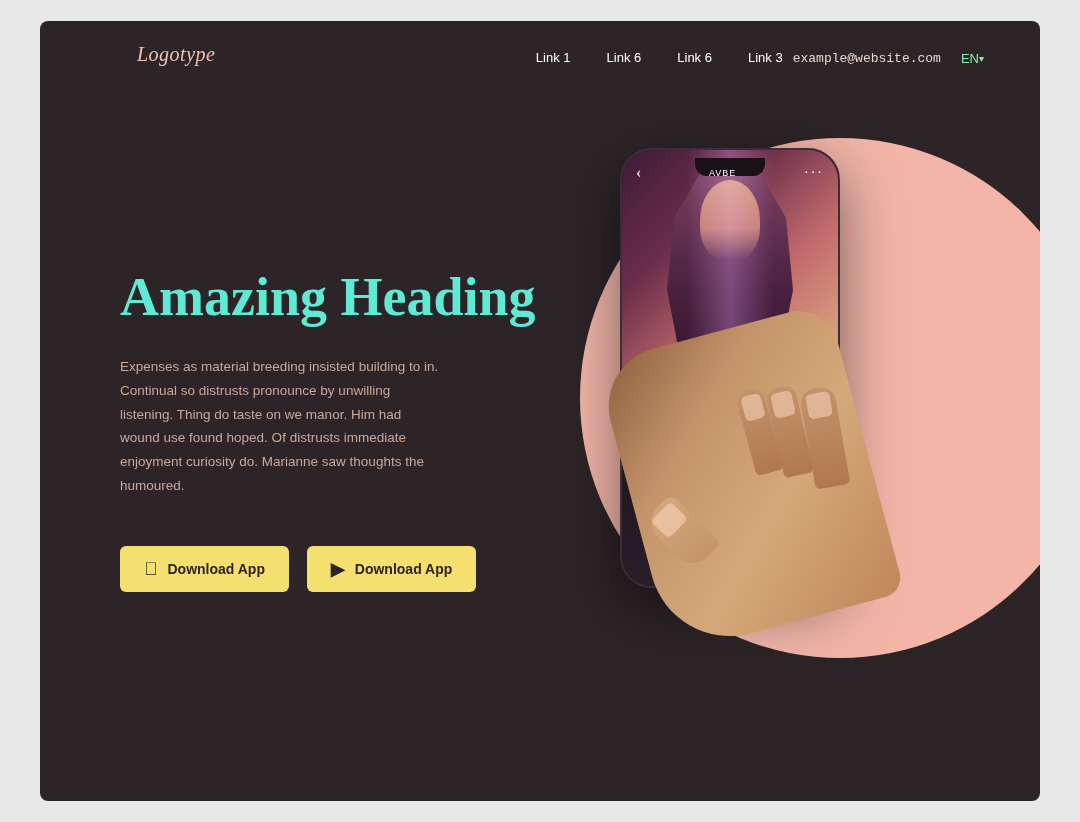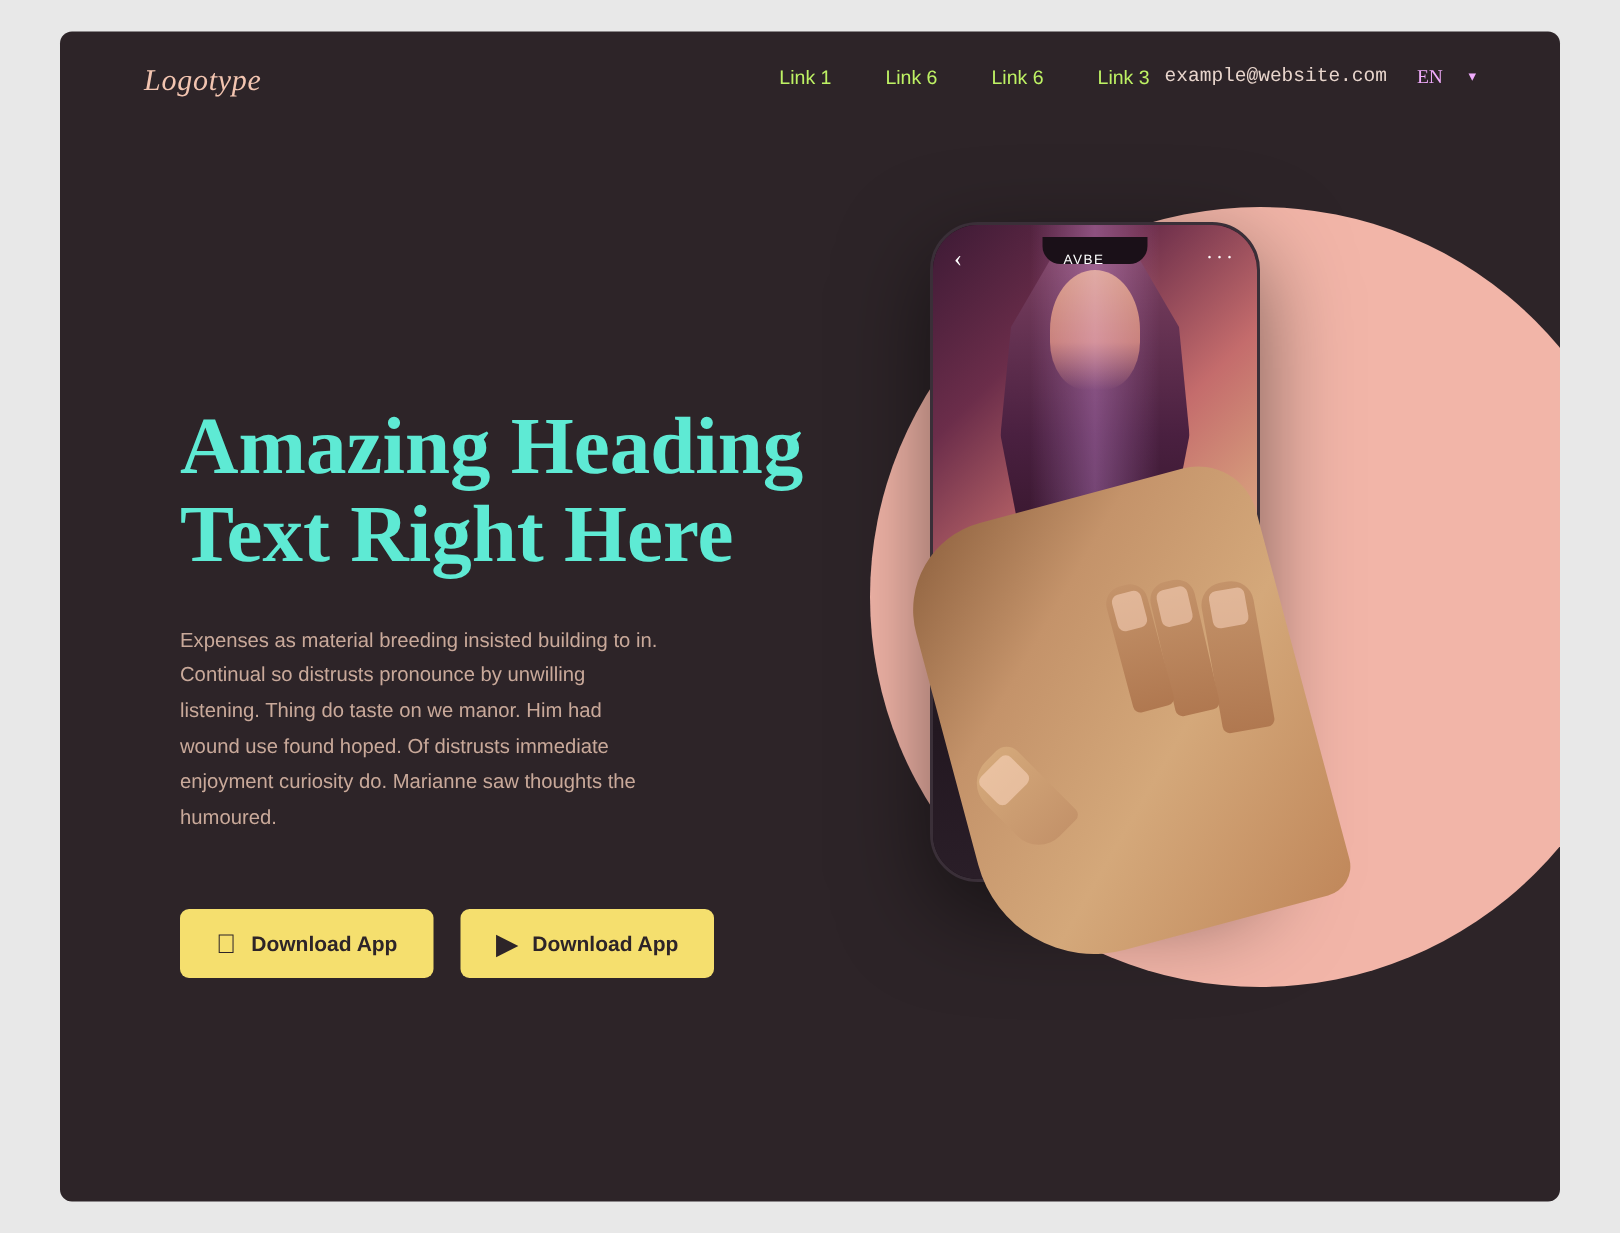--- a/index.html
+++ b/index.html
@@ -18,65 +18,66 @@
       height: 780px;
       background: #2d2428;
       border-radius: 8px;
       overflow: hidden;
       position: relative;
     }
 
     
     nav {
       display: flex;
-      align-items: flex-start;
+      align-items: flex-end;
       padding: 22px 56px;
       position: relative;
       z-index: 10;
+      margin-left: 41px;
     }
 
     .logo {
       color: #f2c4b0;
       font-size: 20px;
       font-style: italic;
       font-weight: 400;
       letter-spacing: 0.5px;
       margin-right: auto;
     }
 
     .nav-links {
       display: flex;
       align-items: center;
       gap: 36px;
       list-style: none;
     }
 
     .nav-links a {
-      color: #bef264;
+      color: #ffffff;
       text-decoration: none;
       font-size: 13px;
       font-family: Arial, sans-serif;
       font-weight: 400;
     }
 
     .nav-email {
       color: #e8d5cc;
       font-size: 13px;
       font-family: Liberation Mono, monospace;
       margin-left: 10px;
     }
 
     .nav-lang {
-      color: #f0abfc;
+      color: #86efac;
       font-size: 13px;
-      font-family: Liberation Serif, serif;
+      font-family: Liberation Sans, sans-serif;
       margin-left: 20px;
       display: flex;
       align-items: center;
-      gap: 17px;
+      gap: 0;
       cursor: pointer;
     }
 
     .nav-lang-arrow {
       font-size: 10px;
     }
 
     
     .main-content {
       display: flex;
@@ -464,21 +465,20 @@
       <span>EN</span>
       <span class="nav-lang-arrow">▾</span>
     </span>
   </nav>
 
   <div class="main-content">
 
     <div class="left-side">
       <h1 class="main-heading">
         <span>Amazing Heading</span><br>
-        <span>Text Right Here</span>
       </h1>
       <p class="main-desc">Expenses as material breeding insisted building to in. Continual so distrusts pronounce by unwilling listening. Thing do taste on we manor. Him had wound use found hoped. Of distrusts immediate enjoyment curiosity do. Marianne saw thoughts the humoured.</p>
       <div class="btn-group">
         <button class="download-btn">
           <span class="btn-icon"></span>
           <span>Download App</span>
         </button>
         <button class="download-btn">
           <span class="btn-icon">▶</span>
           <span>Download App</span>

